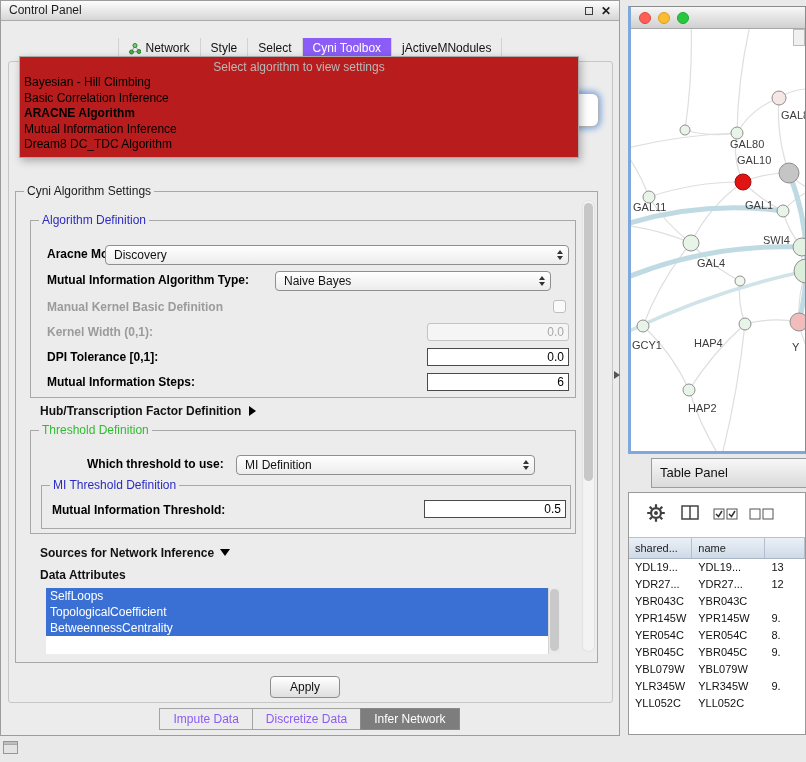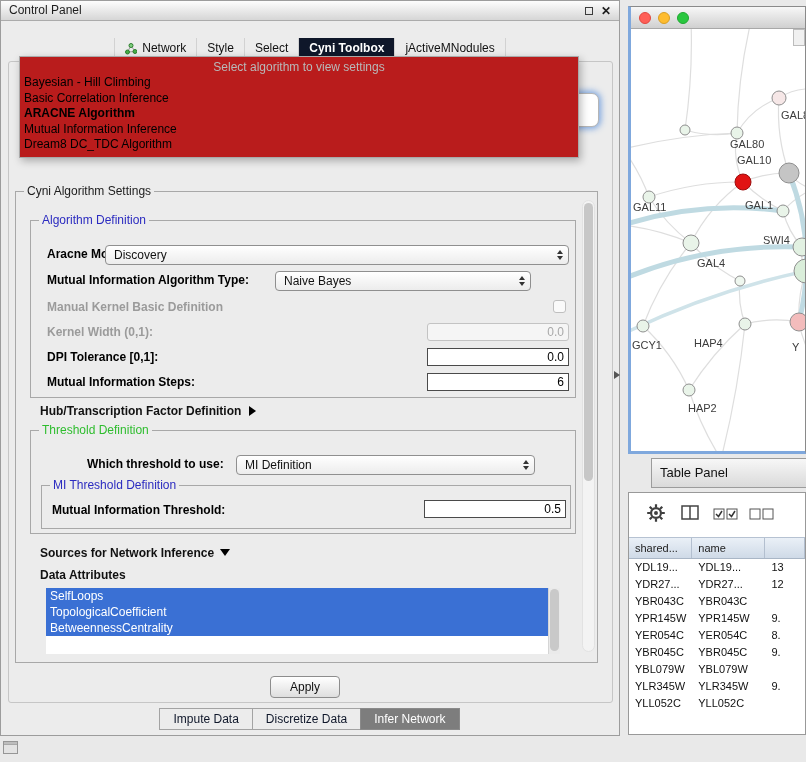--- a/index.html
+++ b/index.html
@@ -14,21 +14,21 @@
   .cp-titlebar { height:20px; background:linear-gradient(#fdfdfd,#d6d6d6); border-bottom:1px solid #ababab;
     font-size:12px; line-height:19px; padding-left:8px; position:relative; color:#1d1d1d; }
   .cp-controls { position:absolute; right:8px; top:0; height:20px; display:flex; align-items:center; gap:8px; }
   .restore-glyph { width:8px; height:8px; border:1.5px solid #3c3c3c; display:inline-block; background:transparent; }
   .close-glyph { font-size:12px; font-weight:bold; color:#1d1d1d; line-height:20px; }
 
   .tabbar { position:absolute; left:0; right:0; top:37px; height:21px; display:flex; justify-content:center; }
   .tab { font-size:12px; line-height:21px; padding:0 10px; color:#111; display:flex; align-items:center; gap:5px;
     border-right:1px solid #d2d2d2; cursor:default; }
   .tab:first-child { border-left:1px solid #d2d2d2; }
-  .tab.selected { background:#0f172a; color:#fff;font-weight:bold; }
+  .tab.selected { background:#8b5cf6; color:#fff; }
 
   .content-frame { position:absolute; left:7px; top:60px; width:605px; height:642px; border:1px solid #c6c6c6; border-radius:3px; }
 
   #combo-remnant { position:absolute; left:552px; top:92px; width:46px; height:34px; border-radius:7px;
     background:#fff; border:1px solid #b5b5b5; box-shadow:0 0 6px 2px #7ea7e0; z-index:5; }
 
   #algo-overlay { position:absolute; left:18px; top:55px; width:560px; background:#b91c1c; border:1px solid #a9a9a9;
     box-shadow:2px 3px 8px rgba(0,0,0,0.28); z-index:40; padding:2px 0 4px 0; }
   .algo-header { text-align:center; color:#b9b9b9; font-size:12px; line-height:16px; }
   .algo-item { font-size:12px; line-height:15.5px; padding-left:4px; color:#000; white-space:nowrap; }
@@ -73,21 +73,21 @@
 
   #settings-scrollbar { position:absolute; right:2px; top:8px; width:13px; height:452px;
     background:#f3f3f3; border:1px solid #e2e2e2; border-radius:7px; }
   #settings-thumb { position:absolute; left:1px; top:2px; width:9px; height:278px; background:#c7c7c7; border-radius:5px; }
 
   #apply-btn { position:absolute; left:269px; top:675px; width:70px; height:22px; border:1px solid #8d8d8d;
     border-radius:4px; background:linear-gradient(#ffffff,#dedede); font-size:12px; text-align:center; line-height:20px; }
 
   #bottom-tabbar { position:absolute; left:0; right:0; top:707px; height:22px; display:flex; justify-content:center; }
   .btab { font-size:12px; line-height:20px; padding:0 13px; border:1px solid #a3a3a3; margin-left:-1px;
-    background:#ececec; color:#0f172a; white-space:nowrap; }
+    background:#ececec; color:#8b5cf6; white-space:nowrap; }
   .btab.selected { background:#7d7d7d; color:#fff; border-color:#8a8a8a; }
 
   #splitter-arrow { position:absolute; left:614px; top:371px; width:0; height:0;
     border-top:4px solid transparent; border-bottom:4px solid transparent; border-left:6px solid #555; z-index:60; }
 
   
   #network-window { left:628px; top:6px; width:178px; height:448px; background:#fff;
     border:1px solid #8a8a8a; border-left:3px solid #7fa8dd; border-bottom:3px solid #7fa8dd; overflow:hidden; }
   .nw-titlebar { height:22px; background:linear-gradient(#f7f7f7,#d0d0d0); border-bottom:1px solid #a8a8a8;
     display:flex; align-items:center; padding-left:8px; gap:7px; }
@@ -173,21 +173,21 @@
       <span class="flabel" style="left:16px; top:26px;">Aracne Mode:</span>
       <div class="combo" style="left:74px; top:24px; width:464px;">
         <span>Discovery</span>
         <span class="arrows">
             <span class="arrow-up"></span>
             <span class="arrow-down"></span>
           </span>
       </div>
 
       <span class="flabel" style="left:16px; top:52px;">Mutual Information Algorithm Type:</span>
-      <div class="combo" style="left:244px; top:50px; width:256px;">
+      <div class="combo" style="left:244px; top:50px; width:276px;">
         <span>Naive Bayes</span>
         <span class="arrows">
             <span class="arrow-up"></span>
             <span class="arrow-down"></span>
           </span>
       </div>
 
       <span class="flabel disabled" style="left:16px; top:79px;">Manual Kernel Basic Definition</span>
       <div class="cbox" style="left:522px; top:79px;"></div>
 

